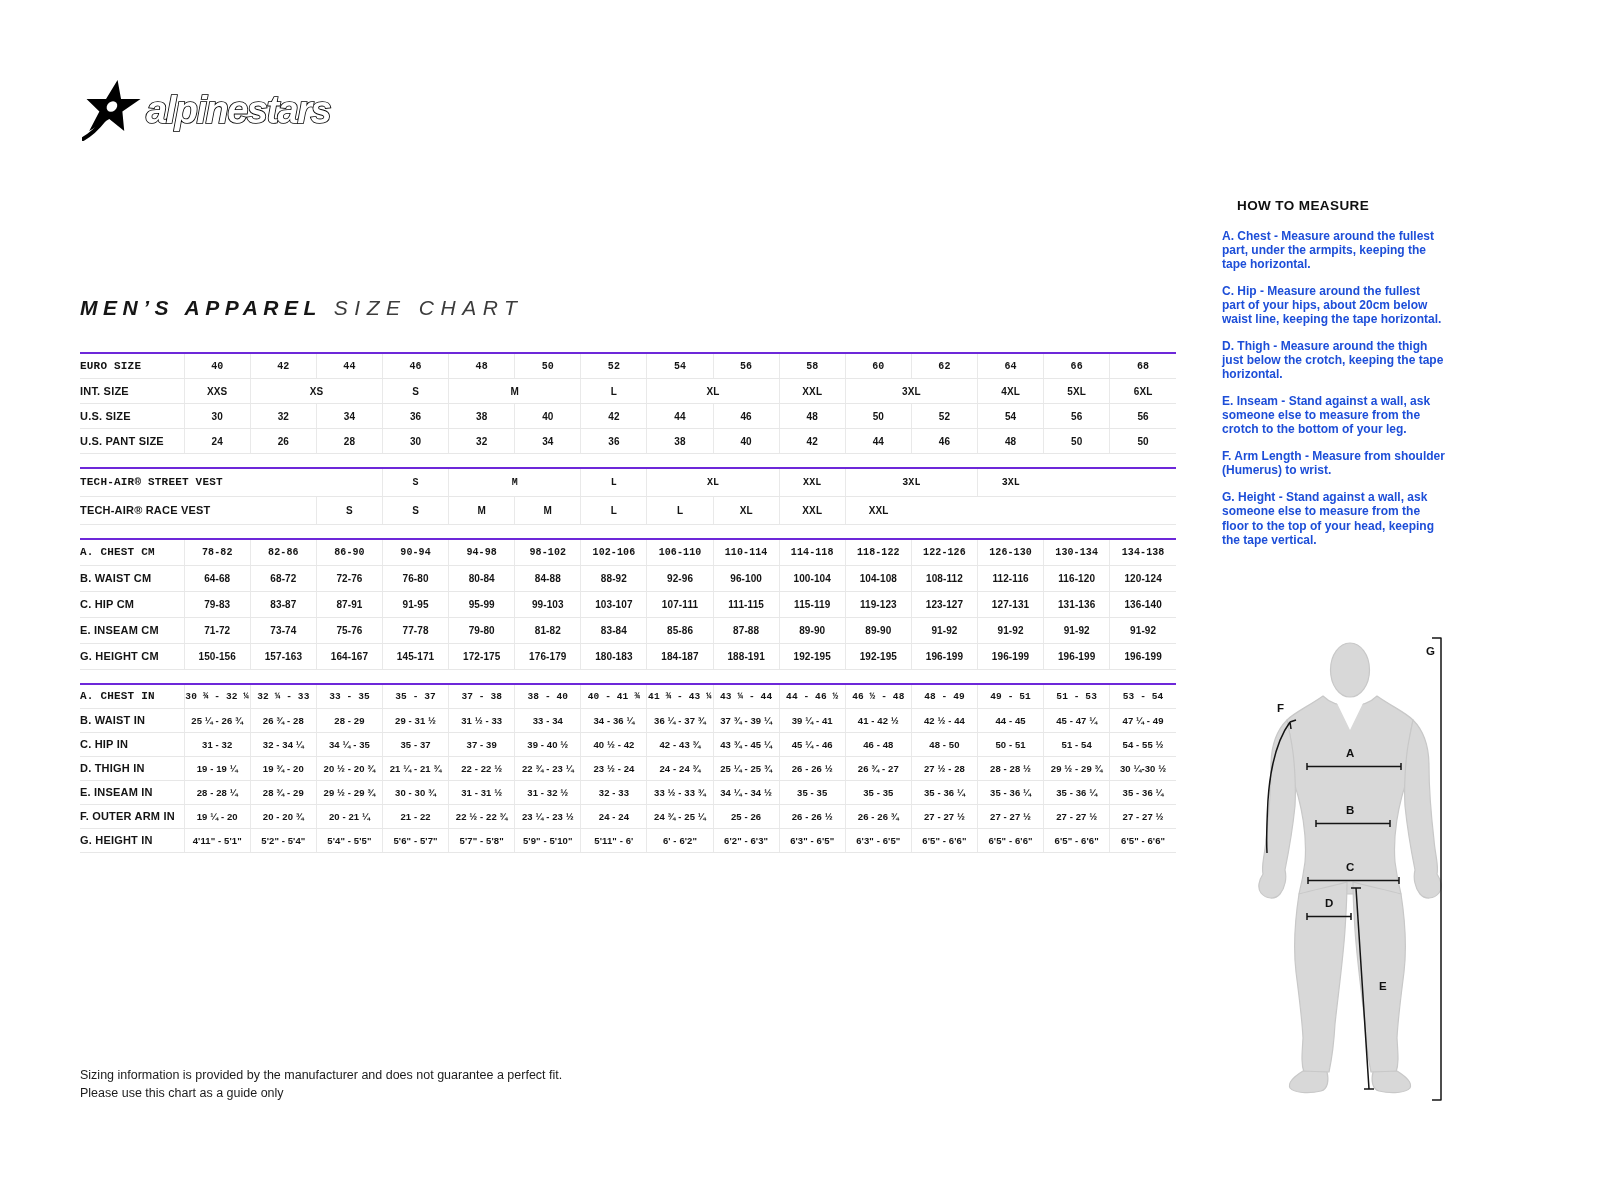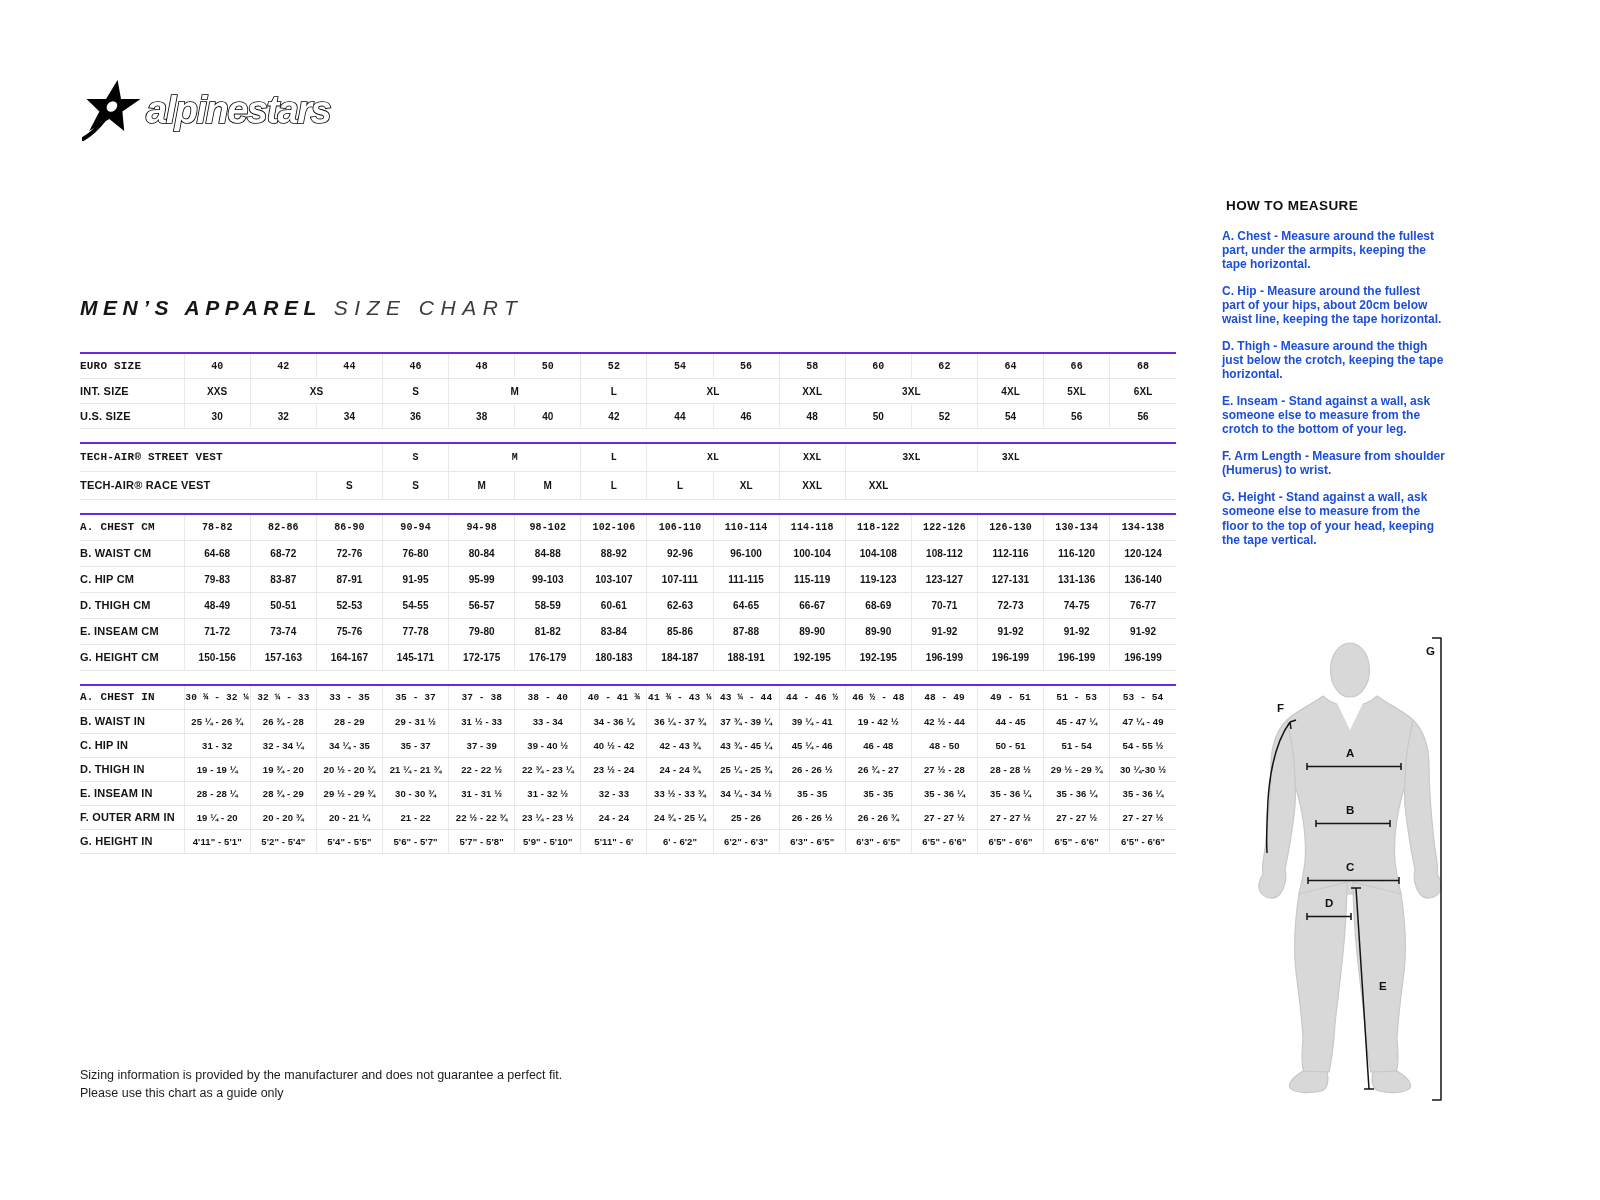--- a/index.html
+++ b/index.html
@@ -27,21 +27,21 @@
   td.cell{border-left:1px solid #e9e9e9;font-size:10px;letter-spacing:.1px;}
   td.cell.blank{border-left:none;}
   tr.g-tech_air td{height:27px;}
   tr.g-cm td{height:25px;}
   tr.g-inches td{height:23px;}
   tr.g-inches td.cell{font-size:9.5px;}
   tr.gap td{height:13px;border:none;}
 
   
   .measure{position:absolute;left:1222px;top:198px;width:224px;}
-  .measure h3{margin:0 0 16px 4px;font-size:13.5px;font-weight:800;letter-spacing:.4px;color:#0f0f0f;}
+  .measure h3{margin:0 0 16px 15px;font-size:13.5px;font-weight:800;letter-spacing:.4px;color:#0f0f0f;}
   .measure p{margin:0 0 13px 0;font-size:12px;line-height:1.17;font-weight:700;color:#1d4ed8;}
 
   
   .figure{position:absolute;left:1233px;top:610px;}
 
   
   .footer{position:absolute;left:80px;top:1066px;font-size:12.5px;line-height:1.45;color:#1c1c1c;}
 </style>
 </head>
 <body>
@@ -127,20 +127,38 @@
           <td class="cell" colspan="1">42</td>
           <td class="cell" colspan="1">44</td>
           <td class="cell" colspan="1">46</td>
           <td class="cell" colspan="1">48</td>
           <td class="cell" colspan="1">50</td>
           <td class="cell" colspan="1">52</td>
           <td class="cell" colspan="1">54</td>
           <td class="cell" colspan="1">56</td>
           <td class="cell" colspan="1">56</td>
         </tr>
+        <tr class="r g-sizes">
+          <td class="label">U.S. PANT SIZE</td>
+          <td class="cell" colspan="1">24</td>
+          <td class="cell" colspan="1">26</td>
+          <td class="cell" colspan="1">28</td>
+          <td class="cell" colspan="1">30</td>
+          <td class="cell" colspan="1">32</td>
+          <td class="cell" colspan="1">34</td>
+          <td class="cell" colspan="1">36</td>
+          <td class="cell" colspan="1">38</td>
+          <td class="cell" colspan="1">40</td>
+          <td class="cell" colspan="1">42</td>
+          <td class="cell" colspan="1">44</td>
+          <td class="cell" colspan="1">46</td>
+          <td class="cell" colspan="1">48</td>
+          <td class="cell" colspan="1">50</td>
+          <td class="cell" colspan="1">50</td>
+        </tr>
         <tr class="gap">
           <td colspan="16"></td>
         </tr>
         <tr class="r g-tech_air first">
           <td class="label nowrap">TECH-AIR® STREET VEST</td>
           <td class="cell blank" colspan="3"></td>
           <td class="cell" colspan="1">S</td>
           <td class="cell" colspan="2">M</td>
           <td class="cell" colspan="1">L</td>
           <td class="cell" colspan="2">XL</td>
@@ -214,38 +232,20 @@
           <td class="cell" colspan="1">107-111</td>
           <td class="cell" colspan="1">111-115</td>
           <td class="cell" colspan="1">115-119</td>
           <td class="cell" colspan="1">119-123</td>
           <td class="cell" colspan="1">123-127</td>
           <td class="cell" colspan="1">127-131</td>
           <td class="cell" colspan="1">131-136</td>
           <td class="cell" colspan="1">136-140</td>
         </tr>
         <tr class="r g-cm">
-          <td class="label">D. THIGH CM</td>
-          <td class="cell" colspan="1">48-49</td>
-          <td class="cell" colspan="1">50-51</td>
-          <td class="cell" colspan="1">52-53</td>
-          <td class="cell" colspan="1">54-55</td>
-          <td class="cell" colspan="1">56-57</td>
-          <td class="cell" colspan="1">58-59</td>
-          <td class="cell" colspan="1">60-61</td>
-          <td class="cell" colspan="1">62-63</td>
-          <td class="cell" colspan="1">64-65</td>
-          <td class="cell" colspan="1">66-67</td>
-          <td class="cell" colspan="1">68-69</td>
-          <td class="cell" colspan="1">70-71</td>
-          <td class="cell" colspan="1">72-73</td>
-          <td class="cell" colspan="1">74-75</td>
-          <td class="cell" colspan="1">76-77</td>
-        </tr>
-        <tr class="r g-cm">
           <td class="label">E. INSEAM CM</td>
           <td class="cell" colspan="1">71-72</td>
           <td class="cell" colspan="1">73-74</td>
           <td class="cell" colspan="1">75-76</td>
           <td class="cell" colspan="1">77-78</td>
           <td class="cell" colspan="1">79-80</td>
           <td class="cell" colspan="1">81-82</td>
           <td class="cell" colspan="1">83-84</td>
           <td class="cell" colspan="1">85-86</td>
           <td class="cell" colspan="1">87-88</td>
@@ -300,21 +300,21 @@
           <td class="cell" colspan="1">25 ¼ - 26 ¾</td>
           <td class="cell" colspan="1">26 ¾ - 28</td>
           <td class="cell" colspan="1">28 - 29</td>
           <td class="cell" colspan="1">29 - 31 ½</td>
           <td class="cell" colspan="1">31 ½ - 33</td>
           <td class="cell" colspan="1">33 - 34</td>
           <td class="cell" colspan="1">34 - 36 ¼</td>
           <td class="cell" colspan="1">36 ¼ - 37 ¾</td>
           <td class="cell" colspan="1">37 ¾ - 39 ¼</td>
           <td class="cell" colspan="1">39 ¼ - 41</td>
-          <td class="cell" colspan="1">19 - 42 ½</td>
+          <td class="cell" colspan="1">41 - 42 ½</td>
           <td class="cell" colspan="1">42 ½ - 44</td>
           <td class="cell" colspan="1">44 - 45</td>
           <td class="cell" colspan="1">45 - 47 ¼</td>
           <td class="cell" colspan="1">47 ¼ - 49</td>
         </tr>
         <tr class="r g-inches">
           <td class="label">C. HIP IN</td>
           <td class="cell" colspan="1">31 - 32</td>
           <td class="cell" colspan="1">32 - 34 ¼</td>
           <td class="cell" colspan="1">34 ¼ - 35</td>

